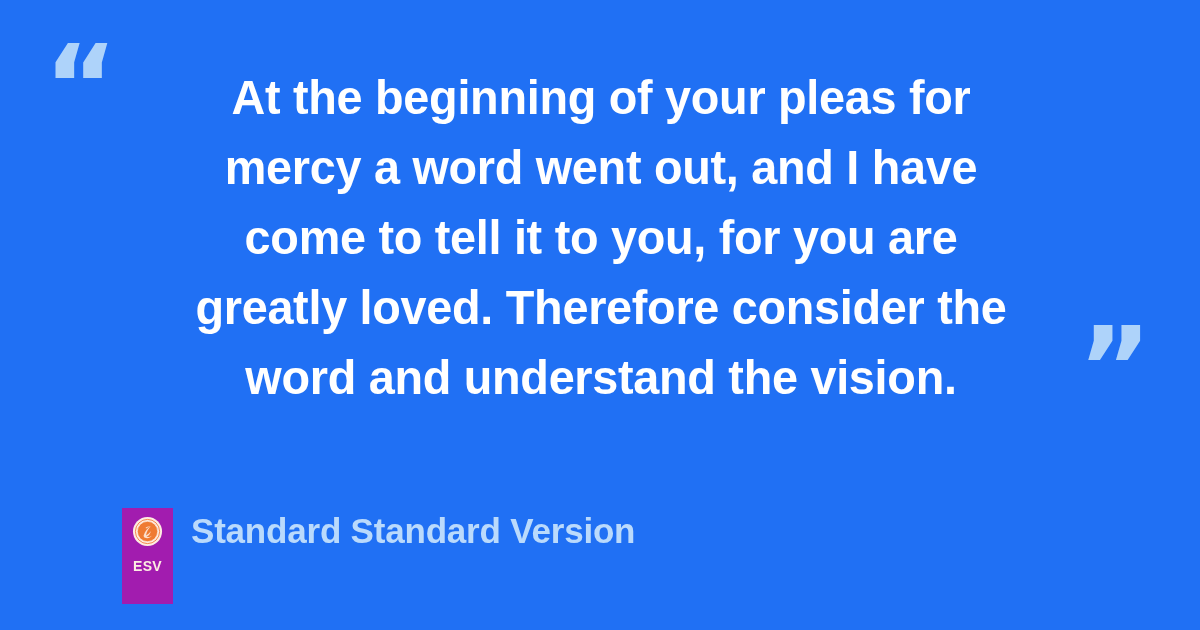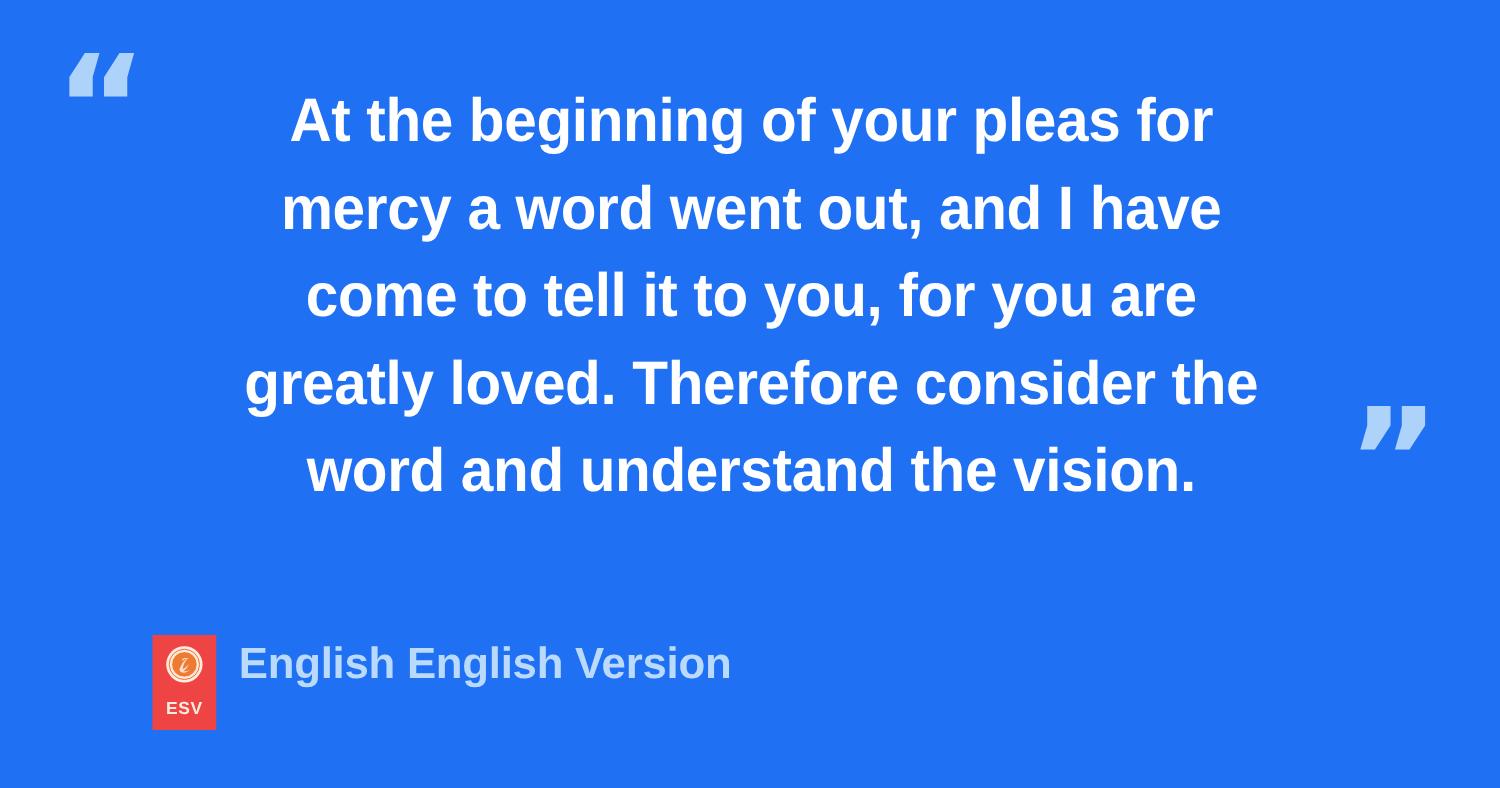--- a/index.html
+++ b/index.html
@@ -77,22 +77,22 @@
     position: absolute;
     left: 122px;
     top: 508px;
     display: flex;
     align-items: flex-start;
   }
 
   .logo-tile {
     position: relative;
     width: 51px;
-    height: 76px;
-    background: #ef4444;
+    height: 96px;
+    background: #a21caf;
     flex: 0 0 auto;
     display: flex;
     flex-direction: column;
     align-items: center;
     justify-content: flex-start;
     padding-top: 8px;
     box-sizing: border-box;
   }
 
   .logo-seal {
@@ -167,17 +167,17 @@
         <circle cx="32" cy="32" r="25" fill="none" stroke="#f26a21" stroke-width="1.6"></circle>
         <circle cx="32" cy="32" r="21" fill="#ef7b33"></circle>
         <circle cx="32" cy="32" r="21" fill="none" stroke="#fdece2" stroke-width="1.4"></circle>
         <path d="M24 40c3-9 8-15 14-18-5 5-8 11-9 18 4-2 8-5 10-9-1 6-5 10-9 12 4 1 8 0 11-3-3 5-9 7-14 5-2-1-3-3-3-5z" fill="#fbe0cf"></path>
         <path d="M28 24c4-3 9-3 12-1-4-1-8 0-11 3z" fill="#fbe0cf"></path>
       </svg>
       <span class="logo-esv">ESV</span>
     </div>
 
     <div class="attr-text">
-      <span class="attr-title">English English Version</span>
+      <span class="attr-title">Standard Standard Version</span>
     </div>
   </div>
 
 </div>
 
 </body></html>

